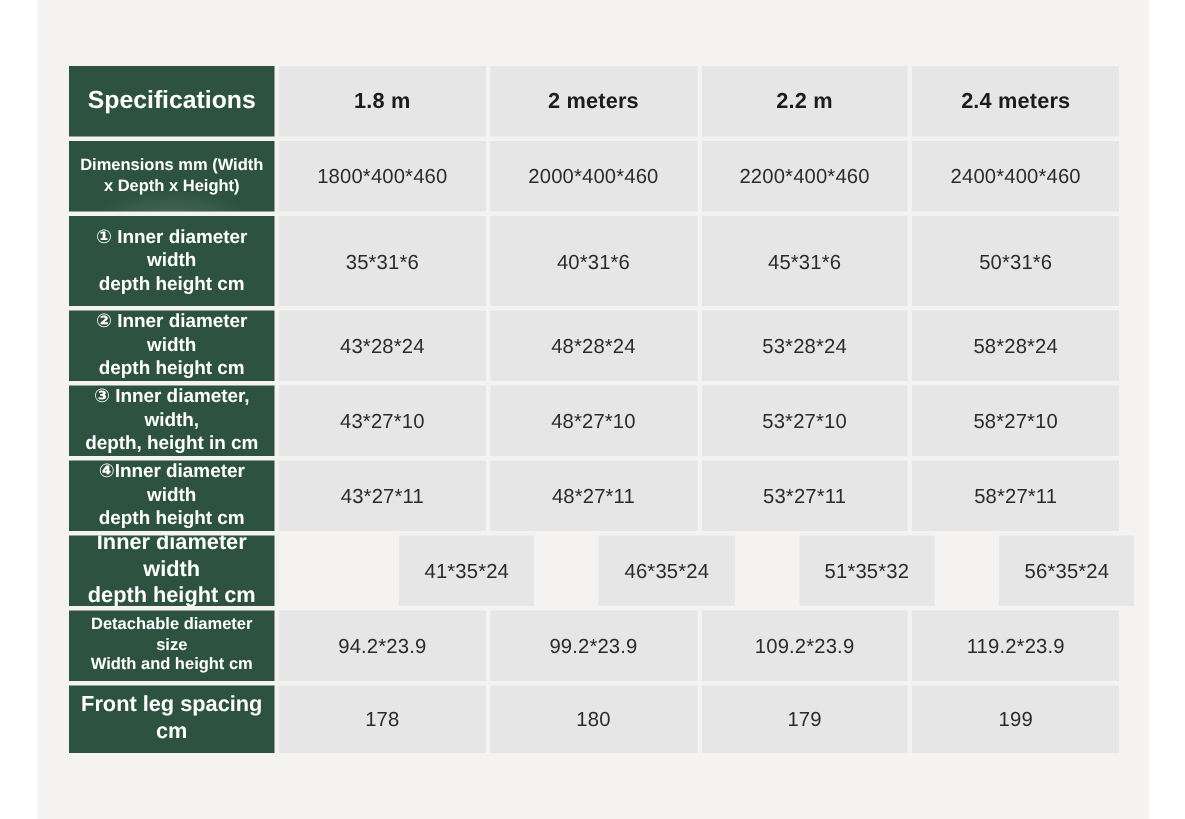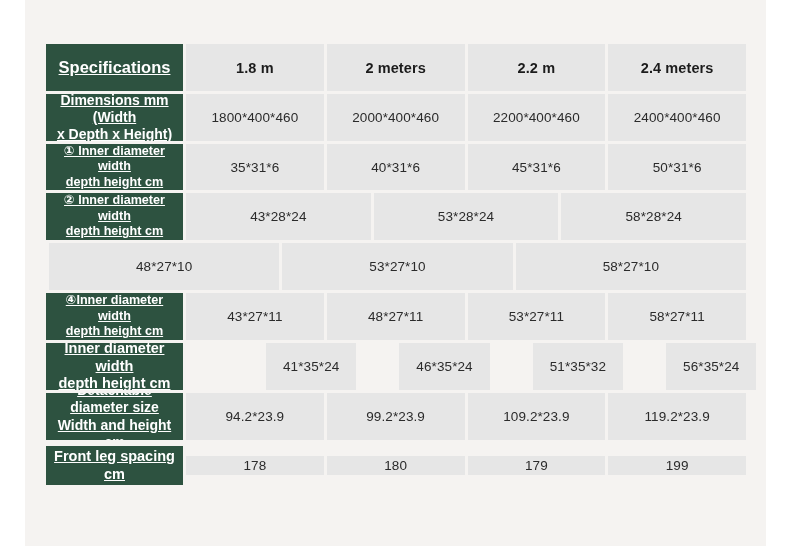--- a/index.html
+++ b/index.html
@@ -53,21 +53,21 @@
     display: flex;
     align-items: center;
     justify-content: center;
     text-align: center;
     box-sizing: border-box;
     padding: 2px 6px;
     line-height: 1.22;
     position: relative;
     overflow: hidden;
   }
-  .label-cell .txt { display: block; width: 100%; text-decoration: underline; }
+  .label-cell .txt { display: block; width: 100%; }
 
   
   .label-cell.glow::after {
     content: "";
     position: absolute;
     left: 50%;
     bottom: -30px;
     width: 110px;
     height: 44px;
     transform: translateX(-50%);
@@ -93,33 +93,33 @@
     padding: 2px 17px;
     margin-right: 3px;
     font-size: 13.5px;
     letter-spacing: 0.1px;
   }
   .data-cell:last-child { margin-right: 0; }
 
   
   .row.r-header  { height: 47px; }
   .row.r-1       { height: 47px; }
-  .row.r-2       { height: 46px; }
+  .row.r-2       { height: 60px; }
   .row.r-3       { height: 47px; }
   .row.r-4       { height: 47px; }
   .row.r-5       { height: 47px; }
   .row.r-6       { height: 47px; gap: 40px; }
   .row.r-7       { height: 47px; }
-  .row.r-8       { height: 45px; align-items: center; }
+  .row.r-8       { height: 45px; }
 
   
   .lbl-xl  { font-size: 16.5px; font-weight: 700; }
   .lbl-lg  { font-size: 14.5px; font-weight: 700; }
   .lbl-md  { font-size: 12.6px; font-weight: 700; }
-  .lbl-sm  { font-size: 14px; font-weight: 700; }
+  .lbl-sm  { font-size: 11px; font-weight: 700; }
 
   .data-cell.dc-header {
     font-size: 14.5px;
     font-weight: 700;
     color: #1c1c1c;
   }
 </style>
 </head>
 <body>
 
@@ -168,26 +168,34 @@
 
   <div class="row r-3">
     <div class="label-cell lbl-md">
       <span class="txt">
         <span>② Inner diameter width</span><br>
         <span>depth height cm</span>
       </span>
     </div>
     <div class="gap"></div>
     <div class="data-cell">43*28*24</div>
+    <div class="data-cell">48*28*24</div>
     <div class="data-cell">53*28*24</div>
     <div class="data-cell">58*28*24</div>
   </div>
 
   <div class="row r-4">
-    <div class="gap"></div>
+    <div class="label-cell lbl-md">
+      <span class="txt">
+        <span>③ Inner diameter, width,</span><br>
+        <span>depth, height in cm</span>
+      </span>
+    </div>
+    <div class="gap"></div>
+    <div class="data-cell">43*27*10</div>
     <div class="data-cell">48*27*10</div>
     <div class="data-cell">53*27*10</div>
     <div class="data-cell">58*27*10</div>
   </div>
 
   <div class="row r-5">
     <div class="label-cell lbl-md">
       <span class="txt">
         <span>④Inner diameter width</span><br>
         <span>depth height cm</span>

